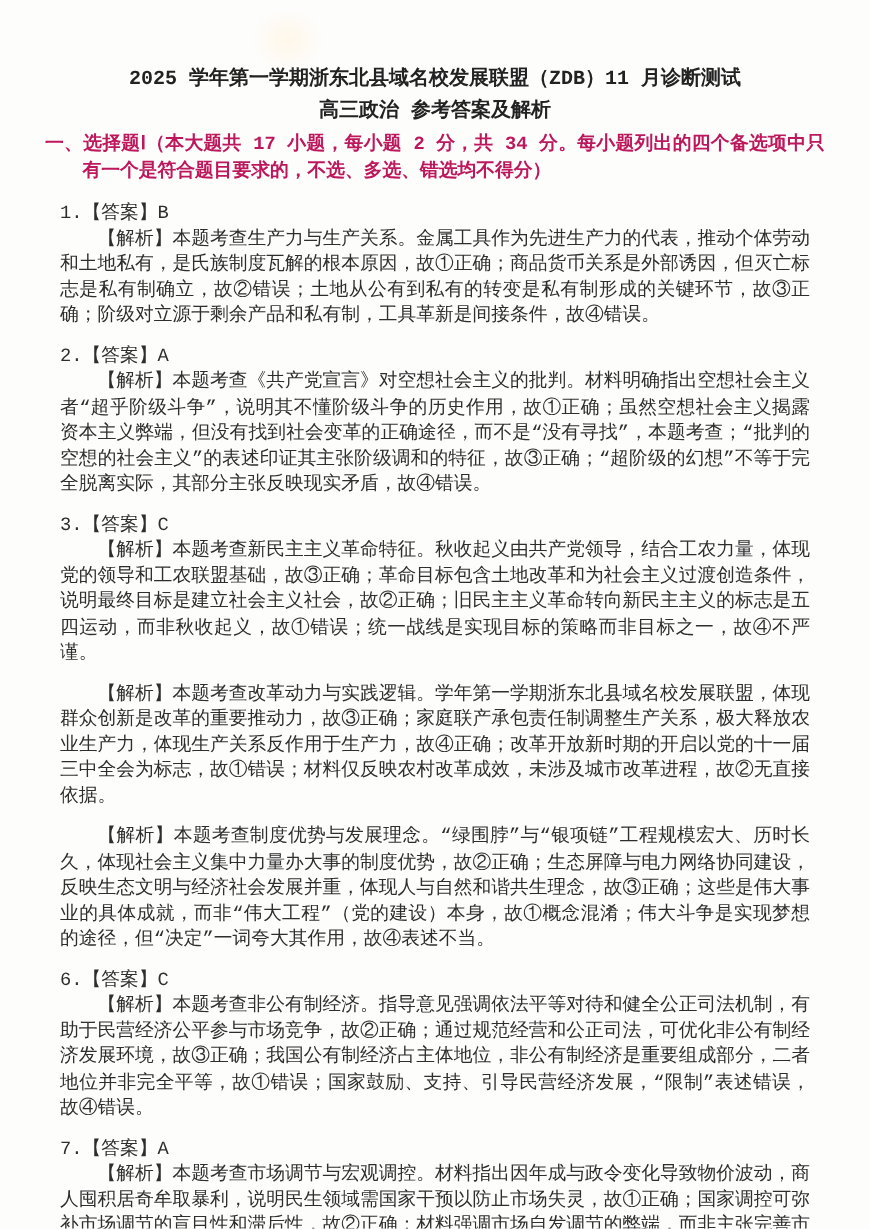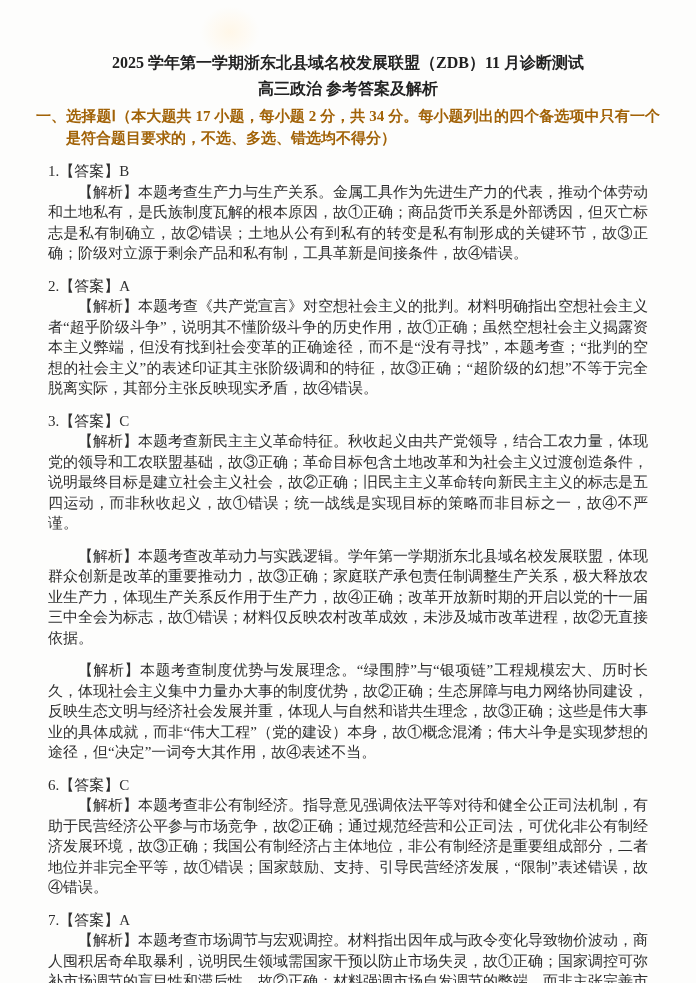--- a/index.html
+++ b/index.html
@@ -8,21 +8,21 @@
     background: #fdfdfc;
   }
   .page {
     position: relative;
     width: 696px;
     height: 983px;
     box-sizing: border-box;
     padding: 50px 36px 0 36px;
     background: #fdfdfc;
     color: #2e2e2e;
-    font-family: Liberation Serif, serif;
+    font-family: Liberation Mono, monospace;
     overflow: hidden;
   }
   .scan-smudge {
     position: absolute;
     left: 200px;
     top: 6px;
     width: 60px;
     height: 52px;
     background: radial-gradient(ellipse at center, rgba(255,246,230,0.9) 0%, rgba(255,246,230,0) 70%);
     pointer-events: none;
@@ -32,21 +32,21 @@
     font-weight: bold;
     font-size: 16px;
     line-height: 26px;
     color: #222;
   }
   .section-heading {
     margin: 3px 0 0 0;
     font-weight: bold;
     font-size: 15px;
     line-height: 22px;
-    color: #a16207;
+    color: #be185d;
     padding-left: 2em;
     text-indent: -2em;
     text-align: justify;
   }
   .question-block {
     margin: 12px;
   }
   .answer-line {
     font-size: 15px;
     line-height: 20.5px;

